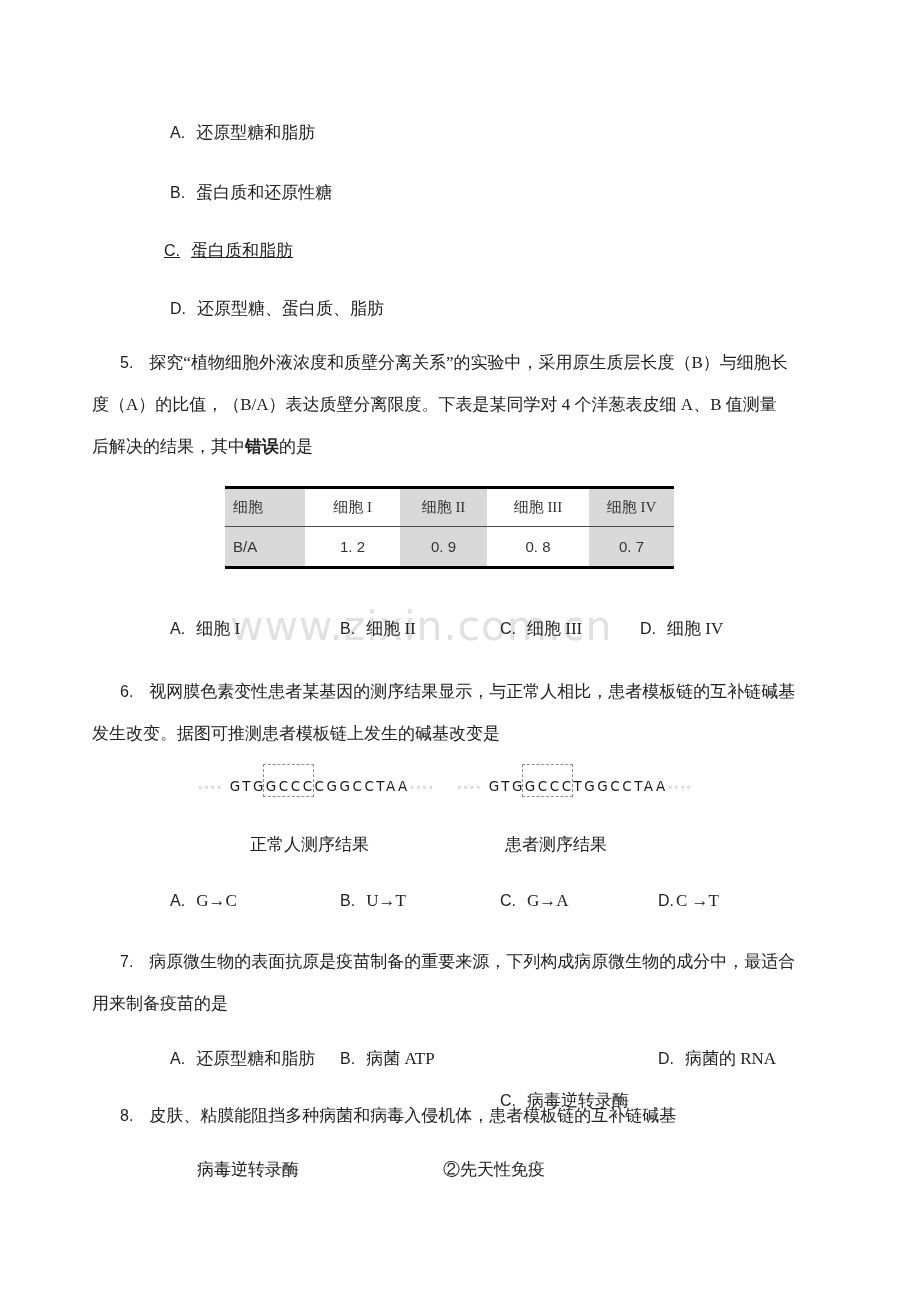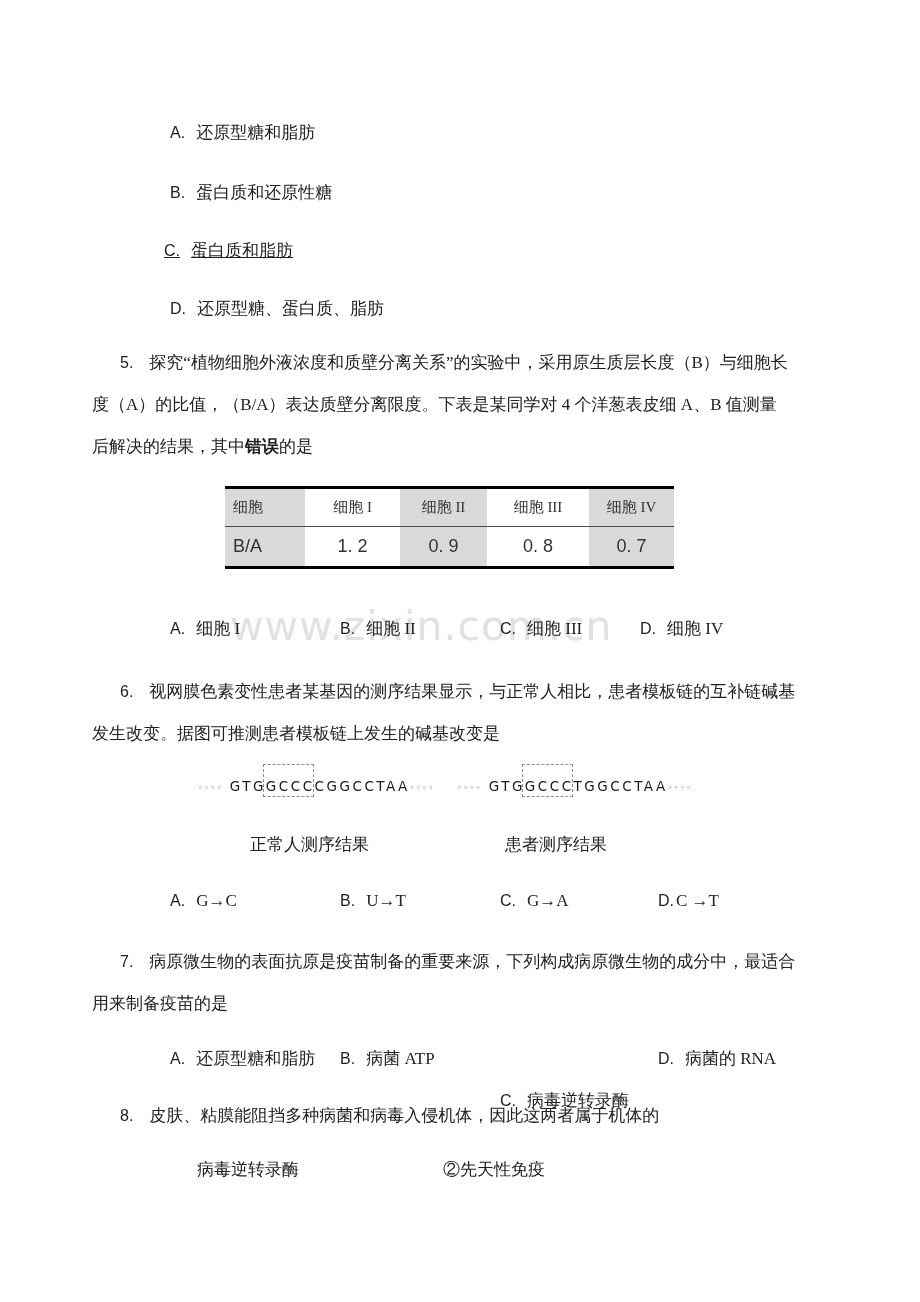--- a/index.html
+++ b/index.html
@@ -31,21 +31,21 @@
     position:absolute;left:225px;top:486px;width:449px;
     border-collapse:collapse;table-layout:fixed;
     border-top:3px solid #000;border-bottom:3px solid #000;
     font-size:15px;z-index:1;
   }
   .qtable td{padding:0;text-align:center;vertical-align:middle;color:#333;}
   .qtable tr.r1 td{height:37px;border-bottom:1px solid #4a4a4a;}
   .qtable tr.r2 td{height:39px;}
   .qtable td.shade{background:#d9d9d9;}
   .qtable td.first{text-align:left;padding-left:8px;}
-  .qtable td.val{font-family:"Liberation Sans","DejaVu Sans",sans-serif;font-size:18px;}
+  .qtable td.val{font-family:"Liberation Sans","DejaVu Sans",sans-serif;font-size:15px;}
 
   
   .seq{
     position:absolute;top:778px;
     font-family:"DejaVu Sans","Liberation Sans",sans-serif;
     font-size:13.5px;letter-spacing:2.5px;color:#1a1a1a;white-space:pre;z-index:1;
   }
   .dots{font-size:8px;letter-spacing:1.5px;vertical-align:1.5px;color:#333;}
   .seqbox{position:relative;}
   .seqbox::after{
@@ -117,17 +117,17 @@
   <div class="abs t17 z1" style="left:658px;top:889px;"><span class="lbl tight">D.</span><span>C →T</span></div>
 
   <div class="abs t17 z1" style="left:120px;top:950px;"><span class="qn">7.</span><span>病原微生物的表面抗原是疫苗制备的重要来源，下列构成病原微生物的成分中，最适合</span></div>
   <div class="abs t17 z1" style="left:92px;top:992px;"><span>用来制备疫苗的是</span></div>
 
   <div class="abs t17 z1" style="left:170px;top:1047px;"><span class="lbl">A.</span><span>还原型糖和脂肪</span></div>
   <div class="abs t17 z1" style="left:340px;top:1047px;"><span class="lbl">B.</span><span>病菌 ATP</span></div>
   <div class="abs t17 z1" style="left:500px;top:1047px;margin-top:42px;"><span class="lbl">C.</span><span>病毒逆转录酶</span></div>
   <div class="abs t17 z1" style="left:658px;top:1047px;"><span class="lbl">D.</span><span>病菌的 RNA</span></div>
 
-  <div class="abs t17 z1" style="left:120px;top:1104px;"><span class="qn">8.</span><span>皮肤、粘膜能阻挡多种病菌和病毒入侵机体，因此这两者属于机体的</span></div>
+  <div class="abs t17 z1" style="left:120px;top:1104px;"><span class="qn">8.</span><span>皮肤、粘膜能阻挡多种病菌和病毒入侵机体，患者模板链的互补链碱基</span></div>
   <div class="abs t17 z1" style="left:197px;top:1158px;"><span>病毒逆转录酶</span></div>
   <div class="abs t17 z1" style="left:443px;top:1158px;"><span>②先天性免疫</span></div>
 
 </div>
 
 </body></html>

